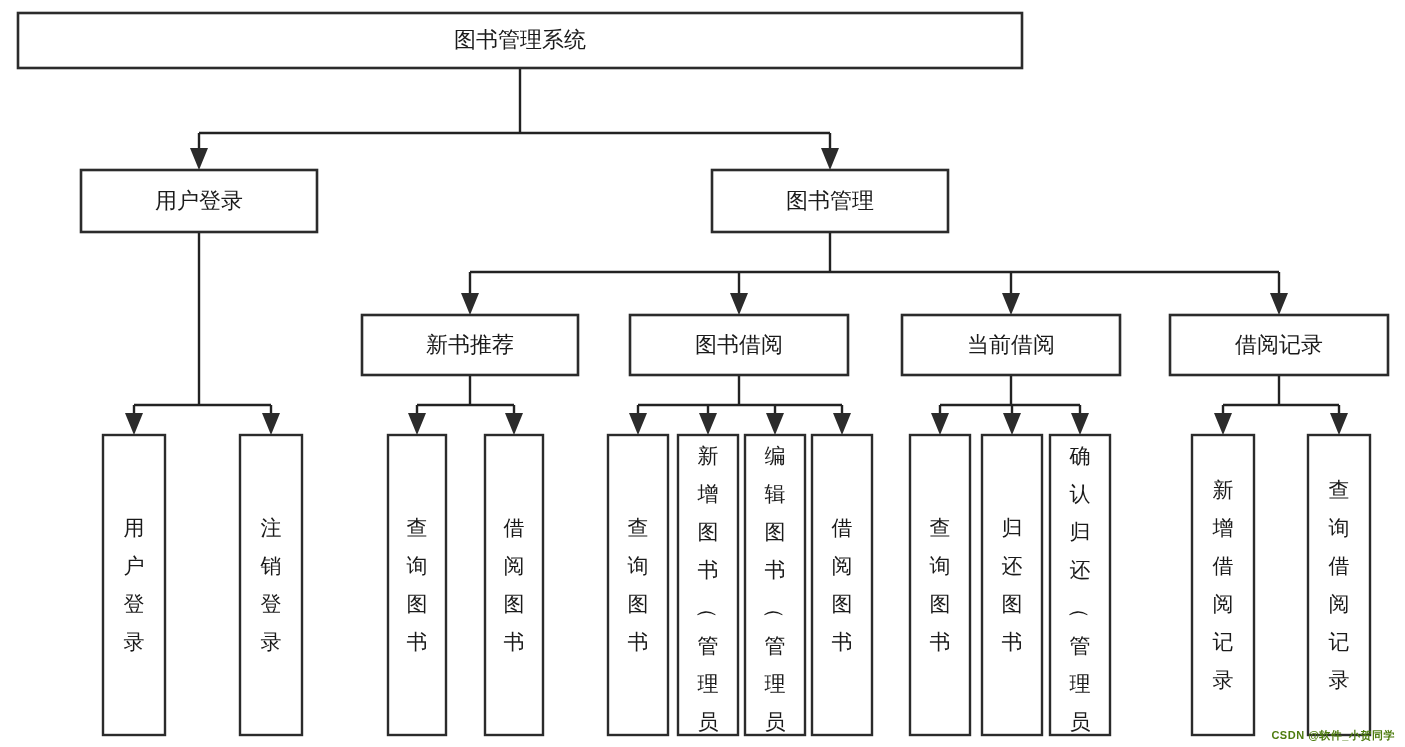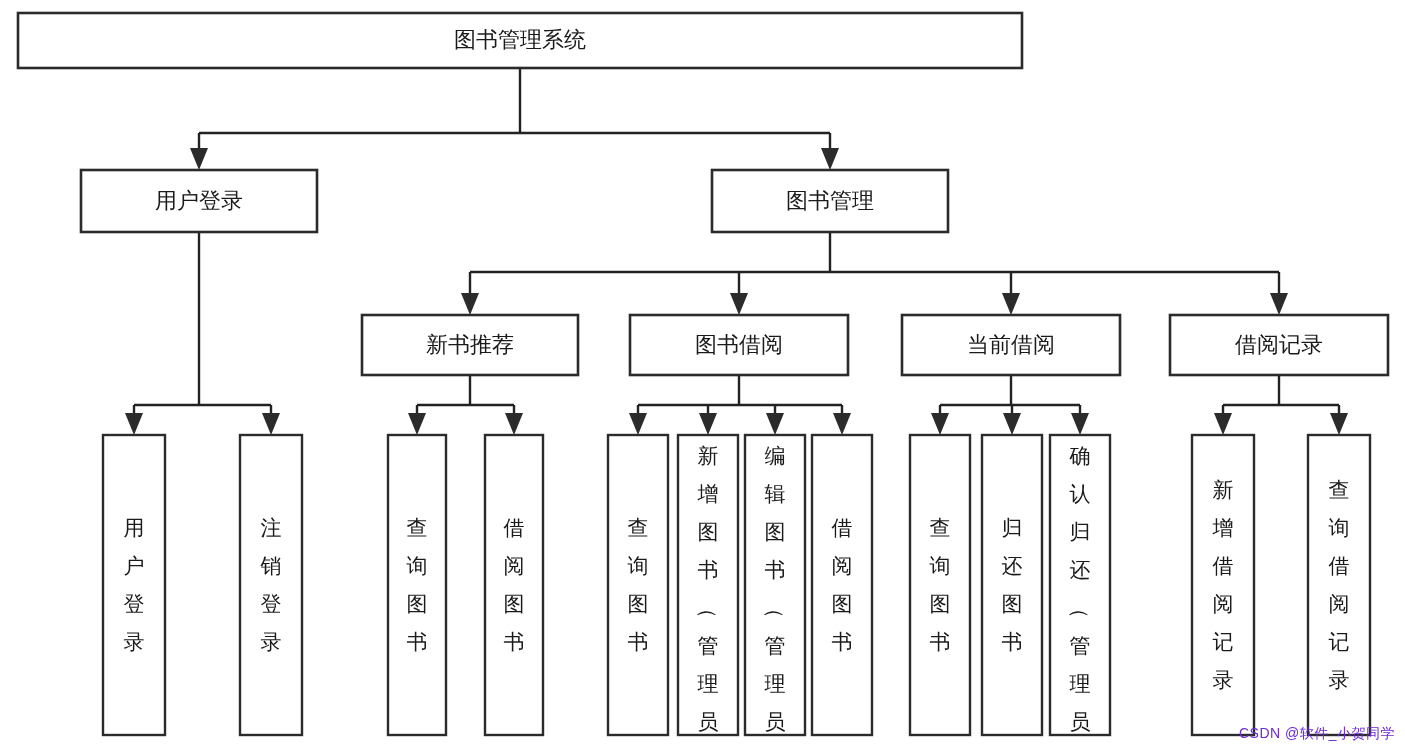--- a/index.html
+++ b/index.html
@@ -56,25 +56,26 @@
     font-family: "Liberation Sans", "DejaVu Sans", sans-serif;
     font-size: 21px;
     fill: #1a1a1a;
     text-anchor: middle;
   }
   .watermark {
     position: absolute;
     right: 10px;
     bottom: 4px;
     font-family: "Liberation Sans", "DejaVu Sans", sans-serif;
-    font-size: 14px;
-    color: #6d28d9;
+    font-size: 11px;
+    color: #4d7c0f;
     letter-spacing: 0.5px;
     white-space: nowrap;
     user-select: none;
+    font-weight: bold;
   }
 </style>
 </head>
 <body>
 
 <div id="diagram-root">
   <svg id="diagram-svg" viewBox="0 0 1405 747" xmlns="http://www.w3.org/2000/svg">
     <g id="connector-layer">
         <line x1="520" y1="68" x2="520" y2="133" class="connector"></line>
         <line x1="199" y1="133" x2="830" y2="133" class="connector"></line>

